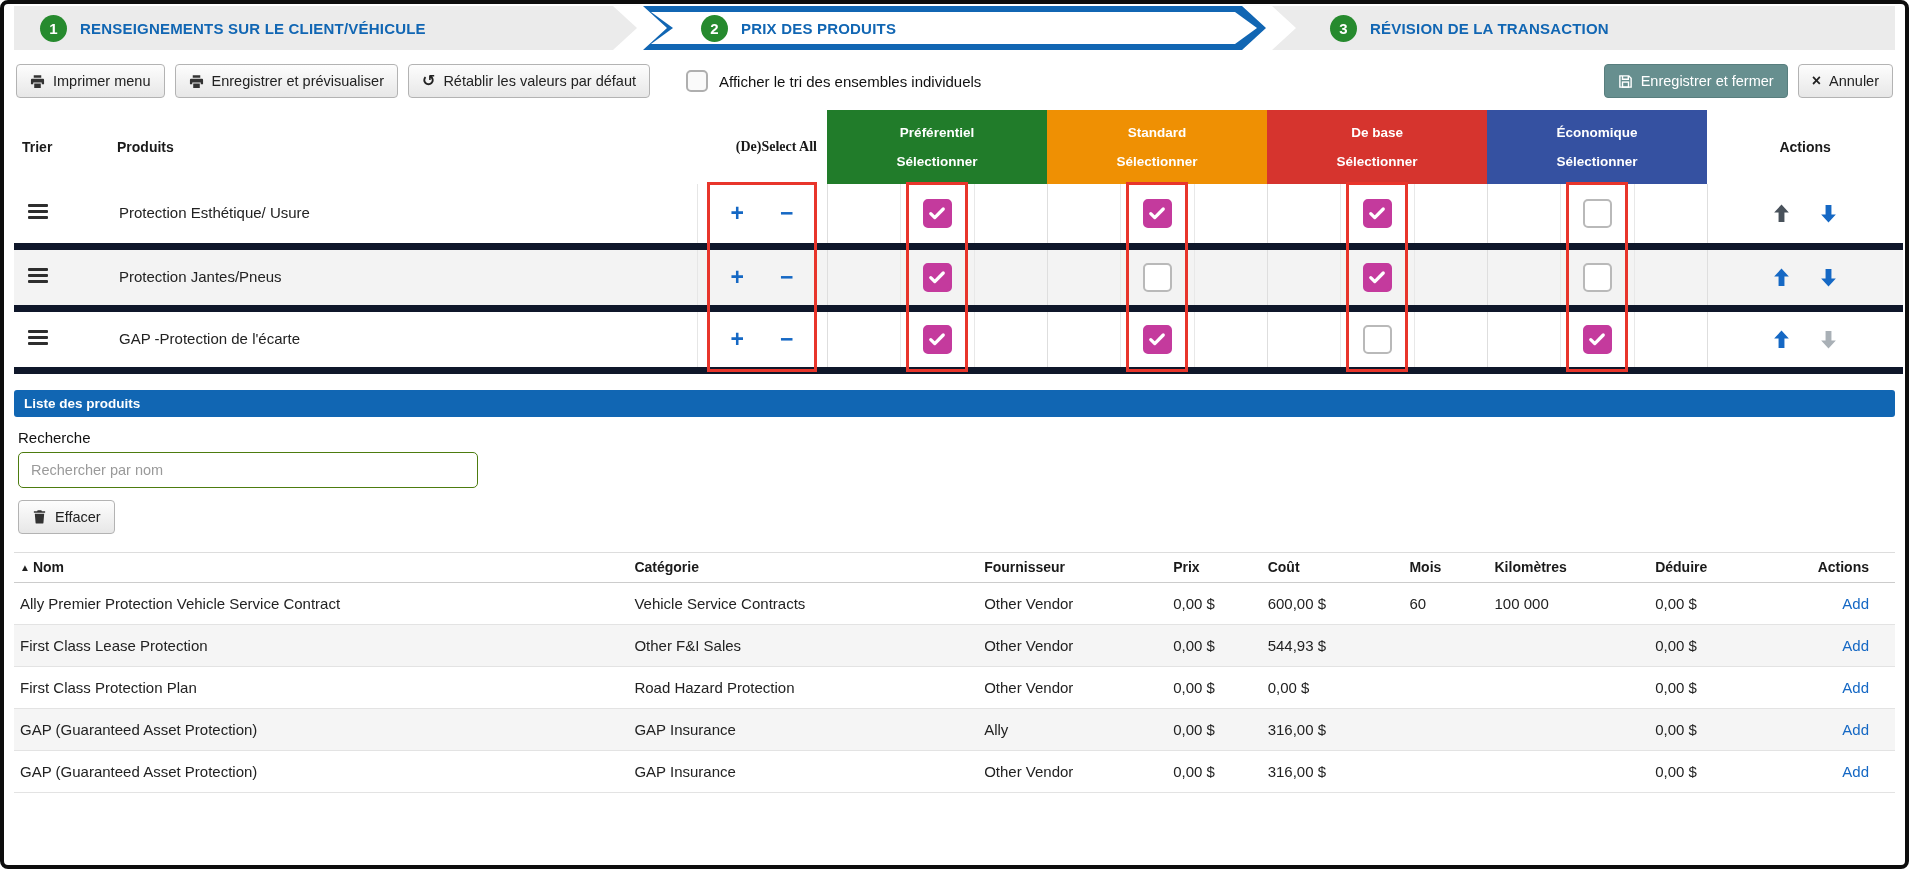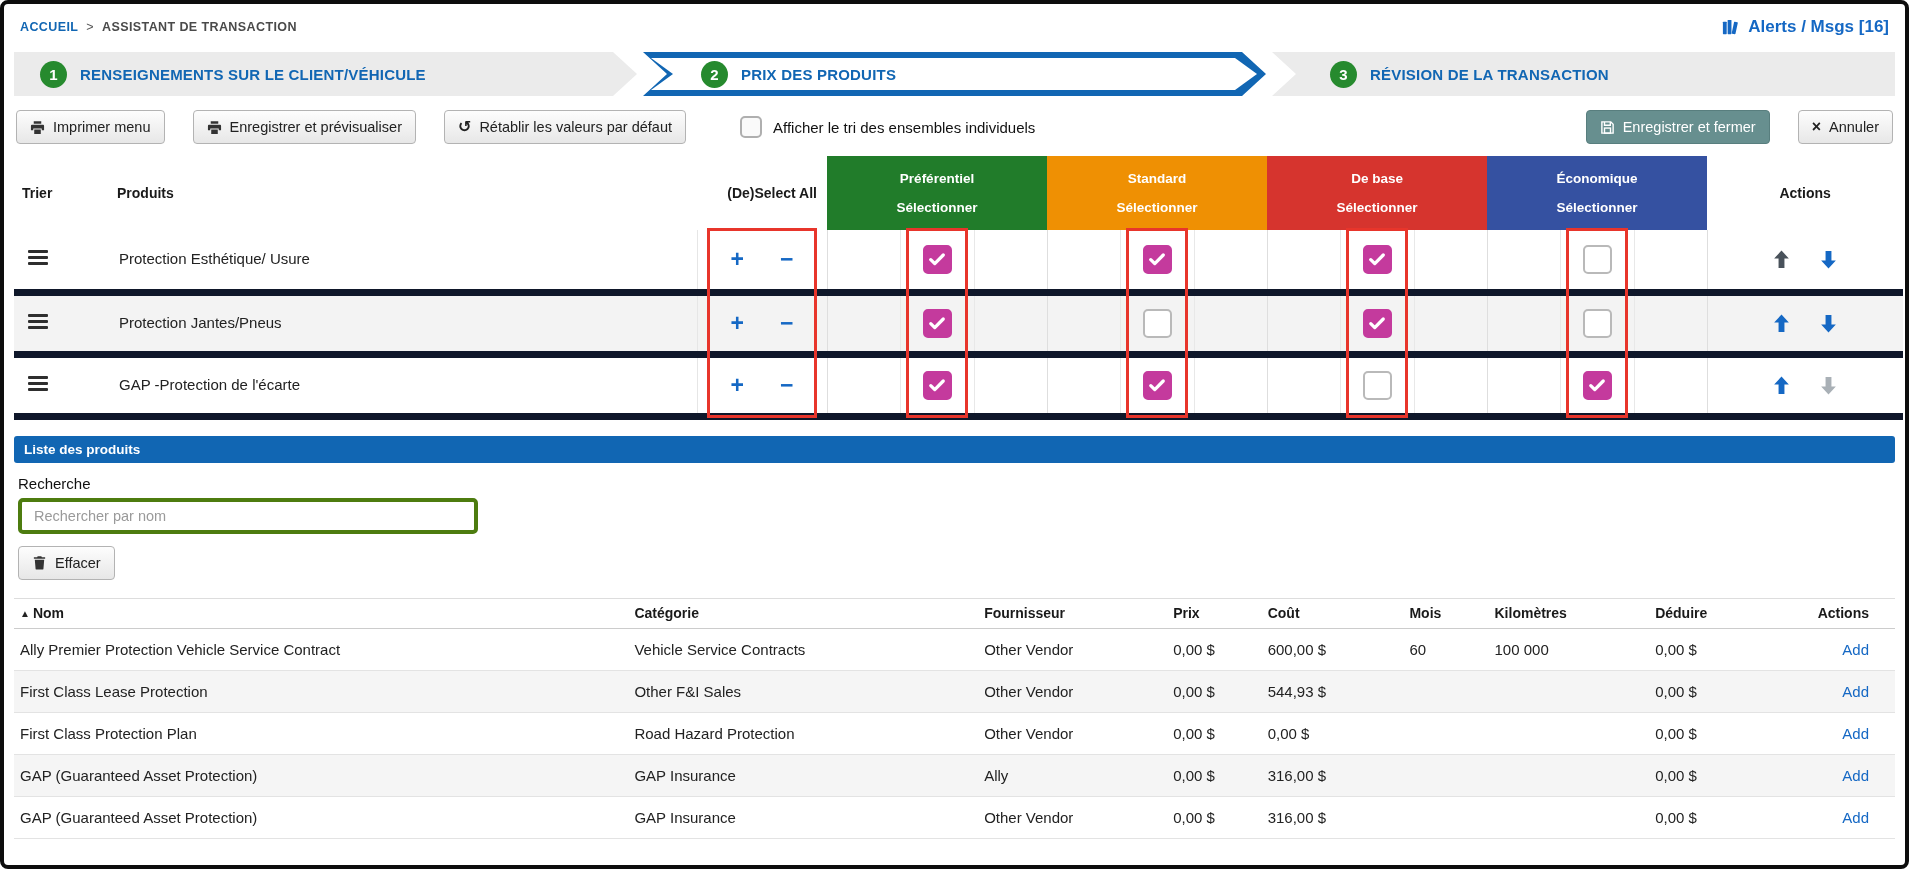--- a/index.html
+++ b/index.html
@@ -43,21 +43,21 @@
   .step.last .step-bg { clip-path: polygon(0 0, 100% 0, 100% 100%, 0 100%, 24px 50%); }
   .step-bg-inner { display: none; position: absolute; top: 6px; bottom: 6px; left: 8px; right: 9px; background: #fff; }
   .step.active .step-bg-inner { display: block; }
   .step.active.mid .step-bg-inner { clip-path: polygon(0 0, calc(100% - 22px) 0, 100% 50%, calc(100% - 22px) 100%, 0 100%, 22px 50%); }
   .step-content { position: relative; z-index: 1; height: 100%; display: flex; align-items: center; gap: 13px; padding-left: 26px; }
   .step.mid .step-content, .step.last .step-content { padding-left: 58px; }
   .step-num { width: 27px; height: 27px; border-radius: 50%; background: var(--green); color: #fff; font-weight: bold; font-size: 15px; display: flex; align-items: center; justify-content: center; flex: none; }
   .step-label { color: var(--blue); font-weight: bold; font-size: 15px; letter-spacing: .2px; white-space: nowrap; }
 
   
-  .toolbar { height: 52px; display: flex; align-items: center; gap: 28px; padding: 2px 12px 8px; }
+  .toolbar { height: 52px; display: flex; align-items: center; gap: 10px; padding: 2px 12px 8px; }
   .btn {
     display: inline-flex; align-items: center; gap: 8px;
     font-family: inherit; font-size: 14.5px; color: #222;
     background: linear-gradient(#fdfdfd, #e7e7e7);
     border: 1px solid #b3b3b3; border-radius: 4px;
     padding: 8px 13px; cursor: pointer; white-space: nowrap;
   }
   .btn svg { width: 15px; height: 15px; fill: #333; flex: none; }
   .btn .glyph { font-size: 16px; line-height: 1; font-weight: bold; }
   .btn.teal { background: var(--teal); border-color: #587e7e; color: #fff; }
@@ -69,21 +69,21 @@
 
   
   .section-bar { margin: 2px 10px 4px; background: var(--blue); color: #fff; font-weight: bold; font-size: 13.5px; padding: 6px 10px; border-radius: 3px; }
 
   
   .config-wrap { position: relative; margin: 0 10px; }
   table.config { width: 100%; border-collapse: collapse; table-layout: fixed; }
   .config th, .config td { padding: 0; }
   .config thead th { height: 74px; font-size: 14px; color: #1a1a1a; font-weight: bold; }
   .config th.h-left { text-align: left; vertical-align: middle; padding-left: 8px; }
-  .config th.h-right { text-align: right; vertical-align: middle; padding-right: 10px; }
+  .config th.h-right { text-align: right; vertical-align: middle; padding-right: 10px; font-family: Liberation Serif, serif; }
   .config th.h-center { text-align: center; vertical-align: middle; }
   .config th.tier-th { vertical-align: top; }
   .tier-head { height: 74px; color: #fff; font-weight: bold; display: flex; flex-direction: column; justify-content: space-evenly; align-items: center; font-size: 13.5px; }
   .config tbody tr { height: 62px; border-bottom: 7px solid #0f172a; }
   .config tbody tr:nth-child(even) { background: #f3f3f3; }
   .config td { vertical-align: middle; }
   .td-drag { padding-left: 14px !important; }
   .hamburger { width: 20px; cursor: grab; display: inline-block; }
   .hamburger span { display: block; height: 3px; background: #2e2e2e; margin: 3px 0; border-radius: 1px; }
   .prod-name { font-size: 15px; color: #222; padding-left: 10px; }
@@ -101,53 +101,38 @@
   .arrow svg { width: 21px; height: 21px; }
   .arrow.blue svg { fill: var(--link); }
   .arrow.dark svg { fill: #49525b; }
   .arrow.gray svg { fill: #a9b0b6; }
   .anno-box { position: absolute; border: 3px solid var(--anno); pointer-events: none; z-index: 5; }
 
   
   .products-section { margin-top: 14px; }
   .search-area { padding: 8px 14px 0; }
   .search-label { font-size: 15px; color: #111; margin-bottom: 6px; }
-  .search-input { width: 460px; height: 36px; border: 4px solid #4d7c0f; border-radius: 5px; padding: 0 12px; font-size: 14.5px; font-family: inherit; color: #222; outline: none; }
+  .search-input { width: 460px; height: 36px; border: 1px solid #4d7c0f; border-radius: 5px; padding: 0 12px; font-size: 14.5px; font-family: inherit; color: #222; outline: none; }
   .search-input::placeholder { color: #9a9a9a; }
   .clear-row { margin-top: 12px; }
   table.products { width: calc(100% - 20px); margin: 18px 10px 0; border-collapse: collapse; table-layout: fixed; }
   .products thead th { height: 30px; font-size: 14px; font-weight: bold; color: #1a1a1a; text-align: left; border-top: 1px solid #ddd; border-bottom: 1px solid #ccc; padding: 0 6px; white-space: nowrap; cursor: pointer; }
   .products thead th.act { text-align: right; padding-right: 26px; }
   .sort-caret { font-size: 10px; margin-right: 3px; color: #222; vertical-align: 1px; }
   .products tbody tr { height: 39px; border-bottom: 1px solid #e3e3e3; }
   .products tbody tr:nth-child(even) { background: #f5f5f5; }
   .products td { font-size: 15px; color: #222; padding: 12px 6px; vertical-align: middle; white-space: nowrap; overflow: hidden; }
   .products td.act { text-align: right; padding-right: 26px; }
   .add-link { color: var(--link); text-decoration: none; cursor: pointer; }
 </style>
 </head>
 <body>
 
 <div class="frame">
 
-  <div class="topbar">
-    <div class="breadcrumb">
-      <a>ACCUEIL</a>
-      <span class="sep">&gt;</span>
-      <span class="current">ASSISTANT DE TRANSACTION</span>
-    </div>
-    <a class="alerts">
-      <svg viewBox="0 0 20 20">
-          <rect x="2" y="4" width="4" height="13" rx="0.6"></rect>
-          <rect x="7" y="2" width="4" height="15" rx="0.6"></rect>
-          <rect x="12.5" y="4" width="4" height="13" rx="0.6" transform="rotate(12 14.5 10.5)"></rect>
-        </svg>
-      <span>Alerts / Msgs [16]</span>
-    </a>
-  </div>
 
   <nav class="steps" id="steps">
       <div class="step first">
         <div class="step-bg"></div>
         <div class="step-content">
           <span class="step-num">1</span>
           <span class="step-label">RENSEIGNEMENTS SUR LE CLIENT/VÉHICULE</span>
         </div>
       </div>
       <div class="step mid active">

